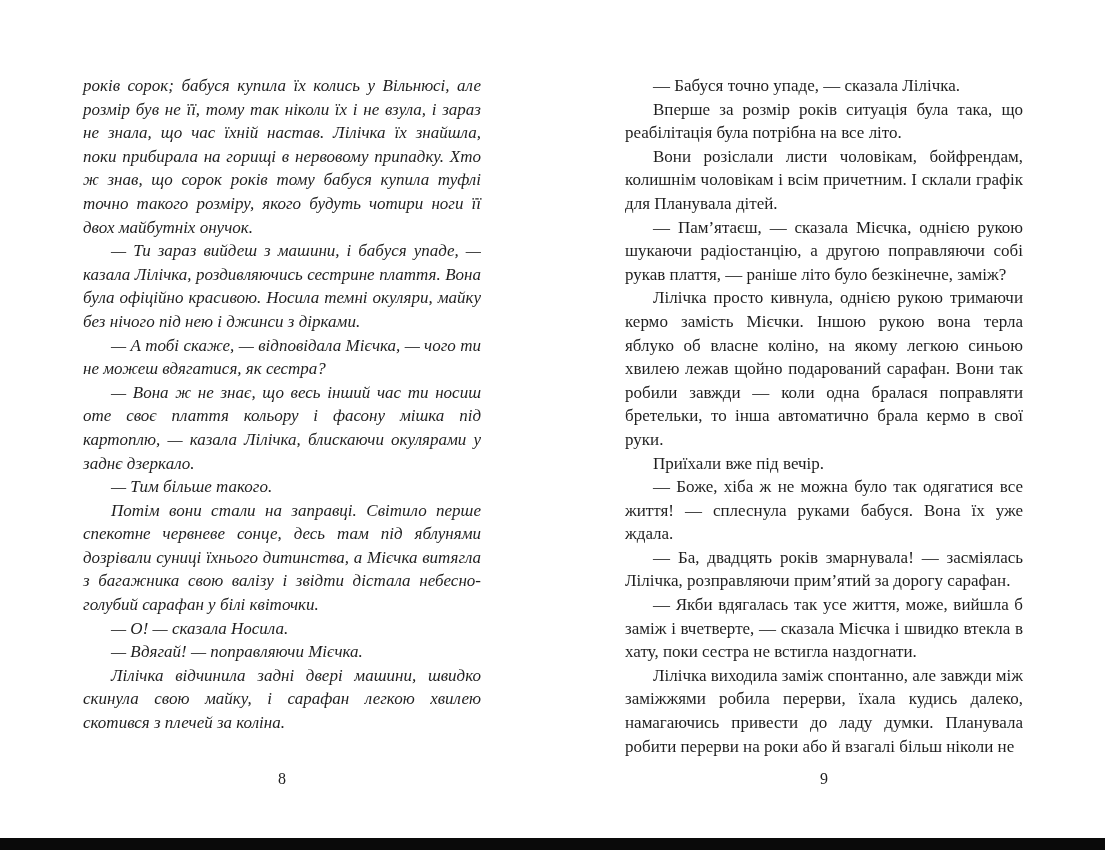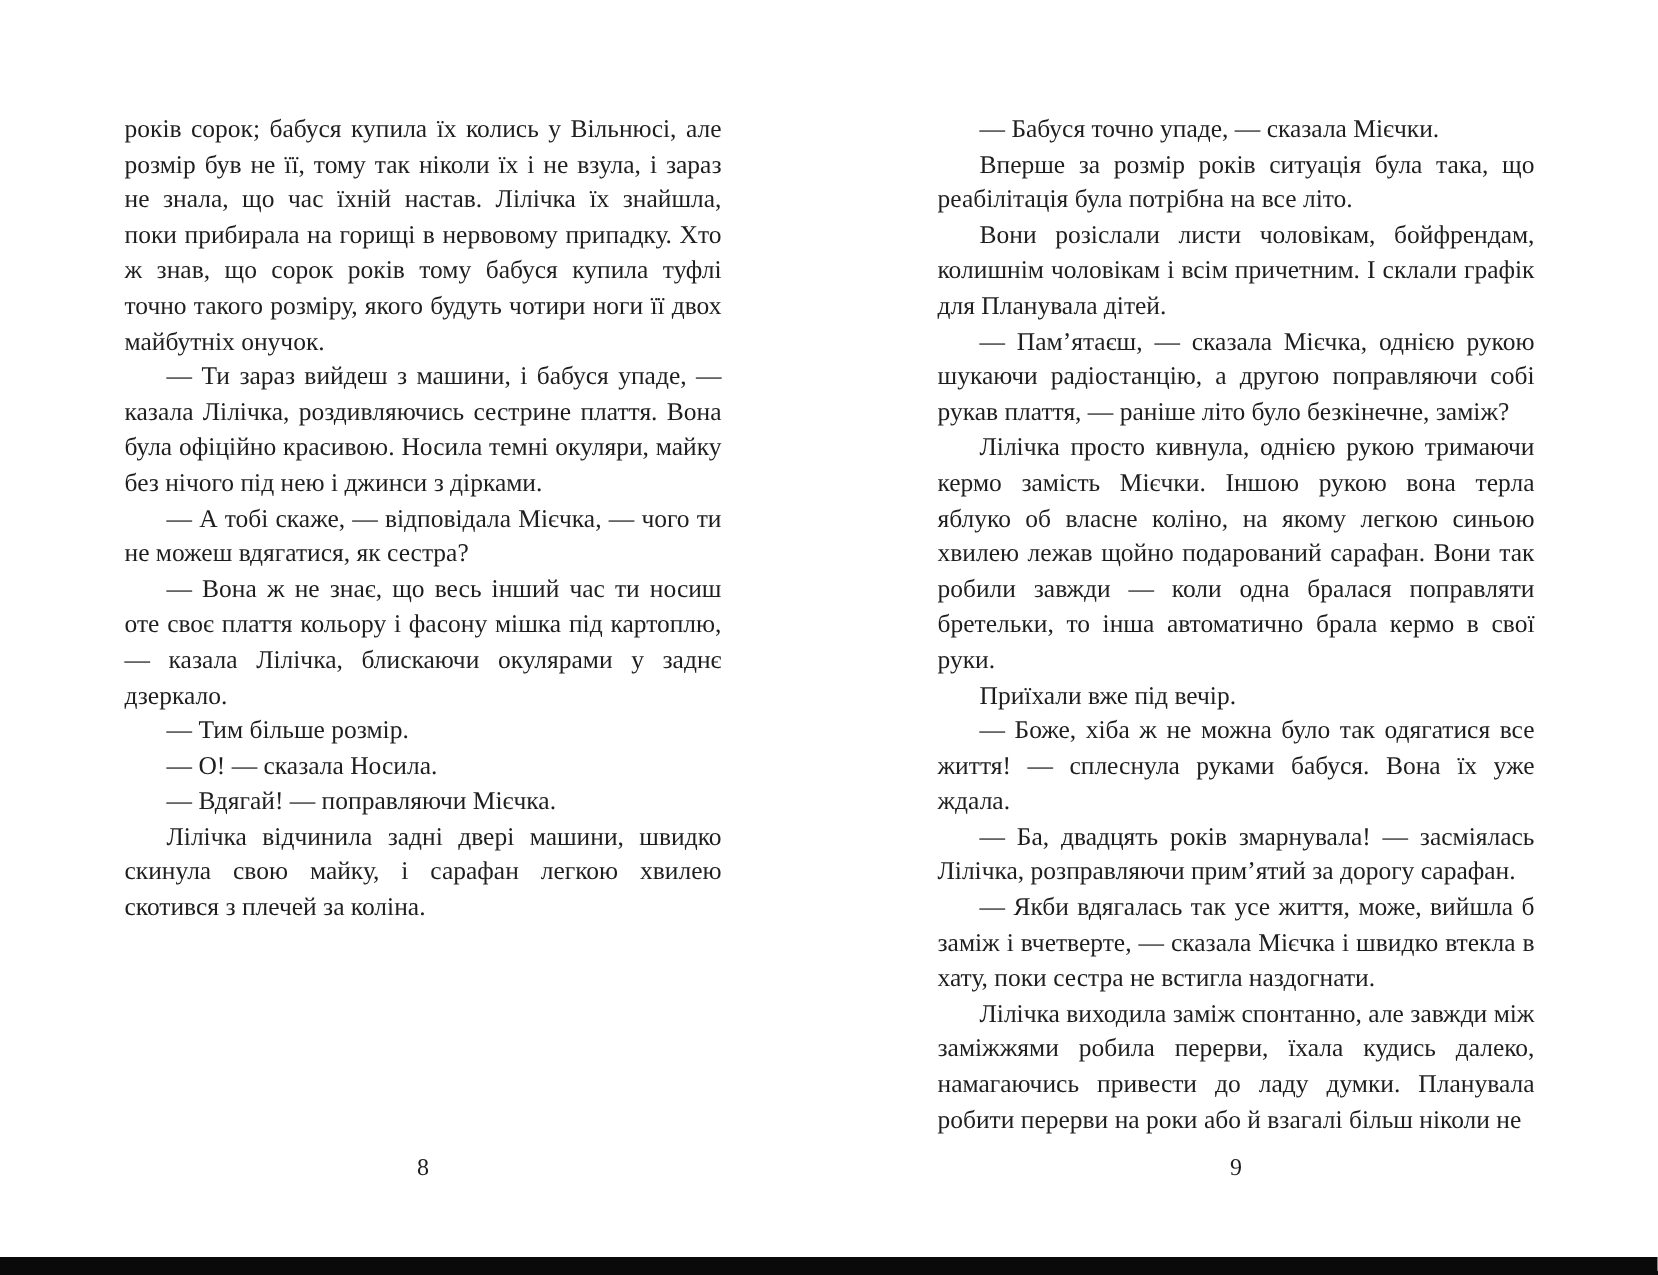--- a/index.html
+++ b/index.html
@@ -18,21 +18,21 @@
   .text-block {
     position: absolute;
     top: 74px;
     width: 398px;
     font-size: 17px;
     line-height: 23.6px;
     text-align: justify;
     hyphens: auto;
     -webkit-hyphens: auto;
   }
-  .text-block.left  { left: 83px; }
+  .text-block.left  { left: 83px; font-style: italic; }
   .text-block.right { left: 625px; }
   .text-block p {
     margin: 0;
     padding: 0;
     text-indent: 28px;
   }
   .text-block p.continuation {
     text-indent: 0;
   }
   .page-number {
@@ -57,28 +57,29 @@
 </head>
 <body>
 
 <div>
 
   <div class="text-block left">
     <p class="continuation">років сорок; бабуся купила їх колись у Вільнюсі, але розмір був не її, тому так ніколи їх і не взула, і зараз не знала, що час їхній настав. Лілічка їх знайшла, поки прибирала на горищі в нервовому припадку. Хто ж знав, що сорок років тому бабуся купила туфлі точно такого розміру, якого будуть чотири ноги її двох майбутніх онучок.</p>
     <p>— Ти зараз вийдеш з машини, і бабуся упаде, — казала Лілічка, роздивляючись сестрине плаття. Вона була офіційно красивою. Носила темні окуляри, майку без нічого під нею і джинси з дірками.</p>
     <p>— А тобі скаже, — відповідала Мієчка, — чого ти не можеш вдягатися, як сестра?</p>
     <p>— Вона ж не знає, що весь інший час ти носиш оте своє плаття кольору і фасону мішка під картоплю, — казала Лілічка, блискаючи окулярами у заднє дзеркало.</p>
-    <p>— Тим більше розмір.</p>
+    <p>— Тим більше такого.</p>
+    <p>Потім вони стали на заправці. Світило перше спекотне червневе сонце, десь там під яблунями дозрівали суниці їхнього дитинства, а Мієчка витягла з багажника свою валізу і звідти дістала небесно-голубий сарафан у білі квіточки.</p>
     <p>— О! — сказала Носила.</p>
     <p>— Вдягай! — поправляючи Мієчка.</p>
     <p>Лілічка відчинила задні двері машини, швидко скинула свою майку, і сарафан легкою хвилею скотився з плечей за коліна.</p>
   </div>
 
   <div class="text-block right">
-    <p>— Бабуся точно упаде, — сказала Мієчки.</p>
+    <p>— Бабуся точно упаде, — сказала Лілічка.</p>
     <p>Вперше за розмір років ситуація була така, що реабілітація була потрібна на все літо.</p>
     <p>Вони розіслали листи чоловікам, бойфрендам, колишнім чоловікам і всім причетним. І склали графік для Планувала дітей.</p>
     <p>— Пам’ятаєш, — сказала Мієчка, однією рукою шукаючи радіостанцію, а другою поправляючи собі рукав плаття, — раніше літо було безкінечне, заміж?</p>
     <p>Лілічка просто кивнула, однією рукою тримаючи кермо замість Мієчки. Іншою рукою вона терла яблуко об власне коліно, на якому легкою синьою хвилею лежав щойно подарований сарафан. Вони так робили завжди — коли одна бралася поправляти бретельки, то інша автоматично брала кермо в свої руки.</p>
     <p>Приїхали вже під вечір.</p>
     <p>— Боже, хіба ж не можна було так одягатися все життя! — сплеснула руками бабуся. Вона їх уже ждала.</p>
     <p>— Ба, двадцять років змарнувала! — засміялась Лілічка, розправляючи прим’ятий за дорогу сарафан.</p>
     <p>— Якби вдягалась так усе життя, може, вийшла б заміж і вчетверте, — сказала Мієчка і швидко втекла в хату, поки сестра не встигла наздогнати.</p>
     <p>Лілічка виходила заміж спонтанно, але завжди між заміжжями робила перерви, їхала кудись далеко, намагаючись привести до ладу думки. Планувала робити перерви на роки або й взагалі більш ніколи не</p>
   </div>

